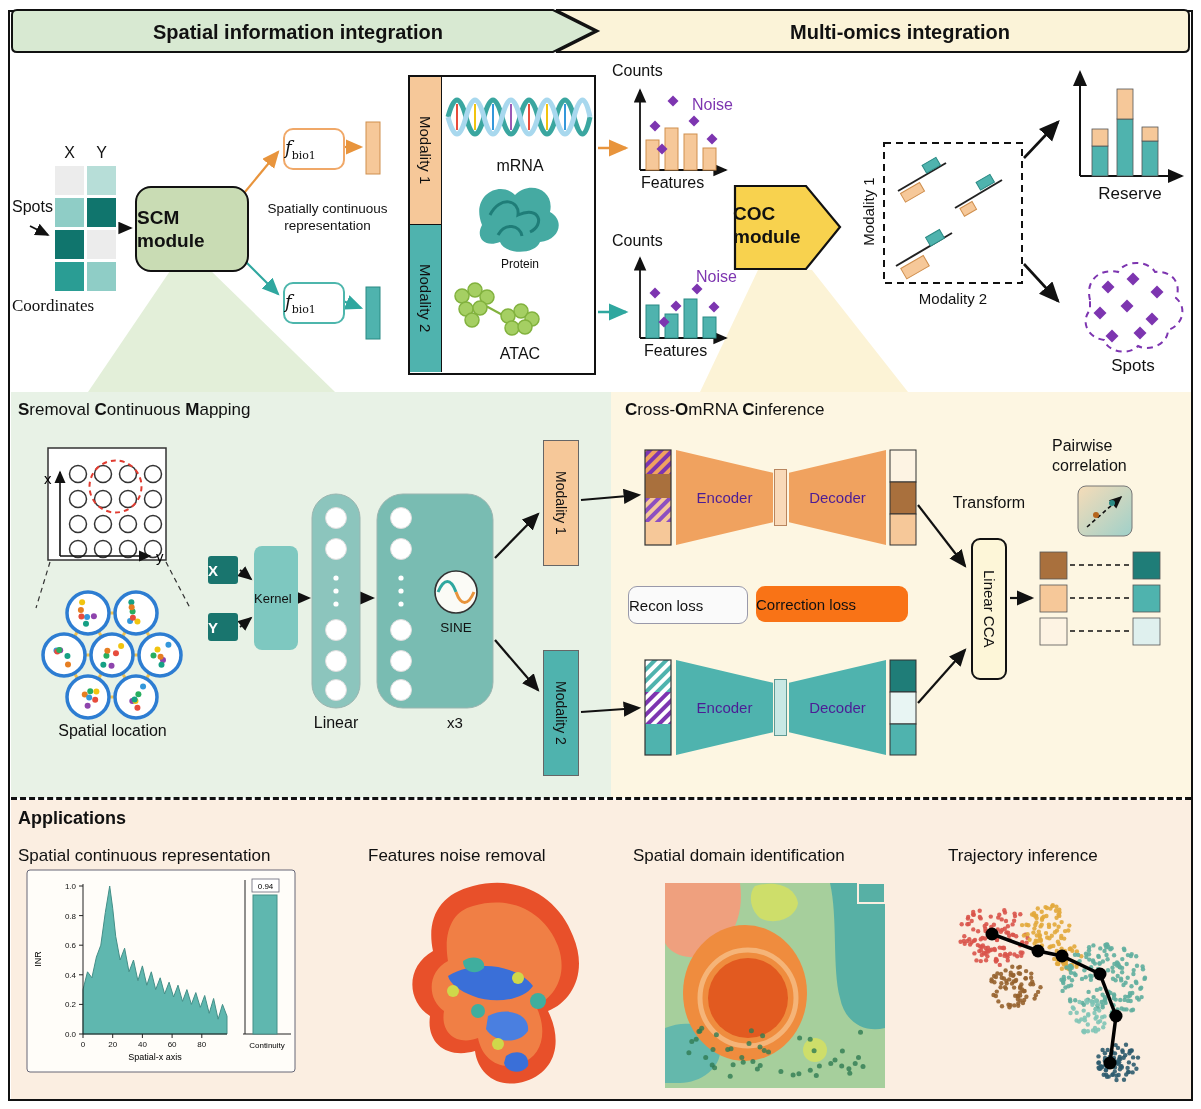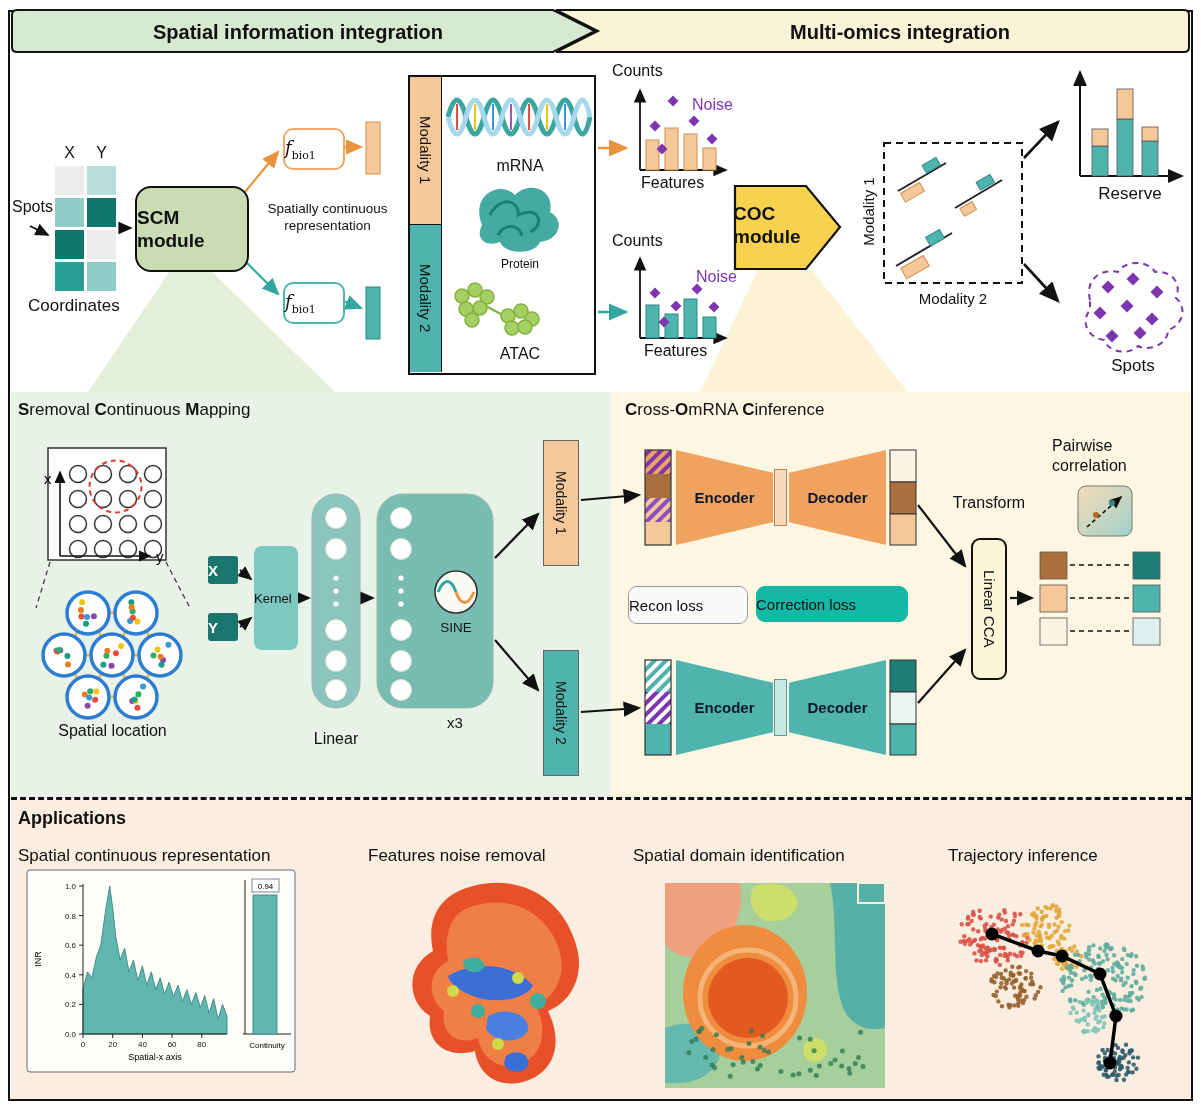--- a/index.html
+++ b/index.html
@@ -9,21 +9,21 @@
   .lbl{position:absolute;white-space:nowrap;}
   .ctr{text-align:center;}
   .bseg{font-weight:bold;}
   .vtext{writing-mode:vertical-rl;text-orientation:mixed;display:flex;
          align-items:center;justify-content:center;height:100%;width:100%;}
   .flexc{display:flex;flex-direction:column;align-items:flex-start;justify-content:center;}
   .fital{font-family:"DejaVu Serif",serif;font-style:italic;font-size:18px;}
   .fital sub{font-size:11px;font-style:normal;}
   .noise{color:#7d35b0;}
   .trap{position:absolute;display:flex;align-items:center;justify-content:center;
-        font-size:15px;color:#0f172a;font-weight:bold;}
+        font-size:15px;color:#4c1d95;}
   svg text{font-family:"Liberation Sans",sans-serif;}
 </style>
 </head>
 <body>
 
 <div class="stage">
 
   <div class="abs" style="left:8px;top:10px;width:1185px;height:1091px;border:2.5px solid #111;box-sizing:border-box;"></div>
 
   <div class="abs" style="left:10.5px;top:392px;width:600px;height:406px;background:#e8f2e6;"></div>
@@ -406,21 +406,21 @@
   <div class="abs" style="left:55px;top:166px;display:grid;grid-template-columns:29px 29px;gap:3px;">
     <div style="width:29px;height:29px;background:#ececec;"></div>
     <div style="width:29px;height:29px;background:#b7ded8;"></div>
     <div style="width:29px;height:29px;background:#8fcdc6;"></div>
     <div style="width:29px;height:29px;background:#10756d;"></div>
     <div style="width:29px;height:29px;background:#10756d;"></div>
     <div style="width:29px;height:29px;background:#ececec;"></div>
     <div style="width:29px;height:29px;background:#2a9d94;"></div>
     <div style="width:29px;height:29px;background:#8fcdc6;"></div>
   </div>
-  <div class="lbl" style="left:28px;top:296px;font-size:17px;">Coordinates</div>
+  <div class="lbl" style="left:12px;top:296px;font-size:17px;font-family:Liberation Serif, serif;">Coordinates</div>
 
   <div class="abs flexc" style="left:135px;top:186px;width:110px;height:82px;background:#c9dcb4;border:2px solid #111;border-radius:16px;font-size:19px;font-weight:bold;line-height:23px;">
     <span>SCM</span>
     <span>module</span>
   </div>
 
   <div class="abs flexc" style="left:283px;top:128px;width:58px;height:38px;background:#fff;border:2.5px solid #f0a868;border-radius:10px;">
     <span class="fital"><span>f</span><sub>bio1</sub></span>
   </div>
   <div class="abs flexc" style="left:283px;top:282px;width:58px;height:38px;background:#fff;border:2.5px solid #4db6ac;border-radius:10px;">
@@ -459,21 +459,21 @@
 
   <div class="lbl" style="left:18px;top:400px;font-size:17px;">
     <span class="bseg">S</span><span>removal </span><span class="bseg">C</span><span>ontinuous </span><span class="bseg">M</span><span>apping</span>
   </div>
   <div class="lbl ctr" style="left:45px;top:722px;width:135px;font-size:16px;">Spatial location</div>
 
   <div class="abs flexc" style="left:208px;top:556px;width:30px;height:28px;background:#19756e;color:#fff;font-weight:bold;font-size:15px;border-radius:3px;">X</div>
   <div class="abs flexc" style="left:208px;top:613px;width:30px;height:28px;background:#19756e;color:#fff;font-weight:bold;font-size:15px;border-radius:3px;">Y</div>
   <div class="abs flexc" style="left:254px;top:546px;width:44px;height:104px;background:#7ec8c0;border-radius:8px;font-size:13px;">Kernel</div>
 
-  <div class="lbl ctr" style="left:310px;top:714px;width:52px;font-size:16px;margin-top:16px;">Linear</div>
+  <div class="lbl ctr" style="left:310px;top:714px;width:52px;font-size:16px;">Linear</div>
   <div class="lbl ctr" style="left:434px;top:714px;width:42px;font-size:15px;">x3</div>
 
   <div class="abs" style="left:543px;top:440px;width:36px;height:126px;background:#f6c899;border:1px solid #666;box-sizing:border-box;">
     <span class="vtext" style="font-size:14px;">Modality 1</span>
   </div>
   <div class="abs" style="left:543px;top:650px;width:36px;height:126px;background:#4fb3ae;border:1px solid #666;box-sizing:border-box;">
     <span class="vtext" style="font-size:14px;">Modality 2</span>
   </div>
 
   <div class="lbl" style="left:625px;top:400px;font-size:17px;">
@@ -482,21 +482,21 @@
 
   <div class="trap" style="left:676px;top:450px;width:97px;height:95px;background:#f0a25f;clip-path:polygon(0 0,100% 24%,100% 76%,0 100%);">Encoder</div>
   <div class="abs" style="left:774px;top:469px;width:13px;height:57px;background:#f9d9b8;border:1px solid #b8855f;box-sizing:border-box;"></div>
   <div class="trap" style="left:789px;top:450px;width:97px;height:95px;background:#f0a25f;clip-path:polygon(0 24%,100% 0,100% 100%,0 76%);">Decoder</div>
 
   <div class="trap" style="left:676px;top:660px;width:97px;height:95px;background:#4fb3ae;clip-path:polygon(0 0,100% 24%,100% 76%,0 100%);">Encoder</div>
   <div class="abs" style="left:774px;top:679px;width:13px;height:57px;background:#c8e8e4;border:1px solid #5f9a94;box-sizing:border-box;"></div>
   <div class="trap" style="left:789px;top:660px;width:97px;height:95px;background:#4fb3ae;clip-path:polygon(0 24%,100% 0,100% 100%,0 76%);">Decoder</div>
 
   <div class="abs flexc" style="left:628px;top:586px;width:118px;height:36px;background:#fafafa;border:1.5px solid #99a;border-radius:9px;font-size:15px;">Recon loss</div>
-  <div class="abs flexc" style="left:756px;top:586px;width:152px;height:36px;background:#14b8a6;border-radius:9px;font-size:15px;">Correction loss</div>
+  <div class="abs flexc" style="left:756px;top:586px;width:152px;height:36px;background:#f97316;border-radius:9px;font-size:15px;">Correction loss</div>
 
   <div class="abs" style="left:971px;top:538px;width:36px;height:142px;background:#fdf6d8;border:2px solid #111;border-radius:9px;box-sizing:border-box;">
     <span class="vtext" style="font-size:15px;">Linear CCA</span>
   </div>
   <div class="lbl ctr" style="left:938px;top:494px;width:102px;font-size:16px;">Transform</div>
   <div class="abs flexc" style="left:1052px;top:436px;width:126px;font-size:16px;line-height:20px;">
     <span>Pairwise</span>
     <span>correlation</span>
   </div>
 

